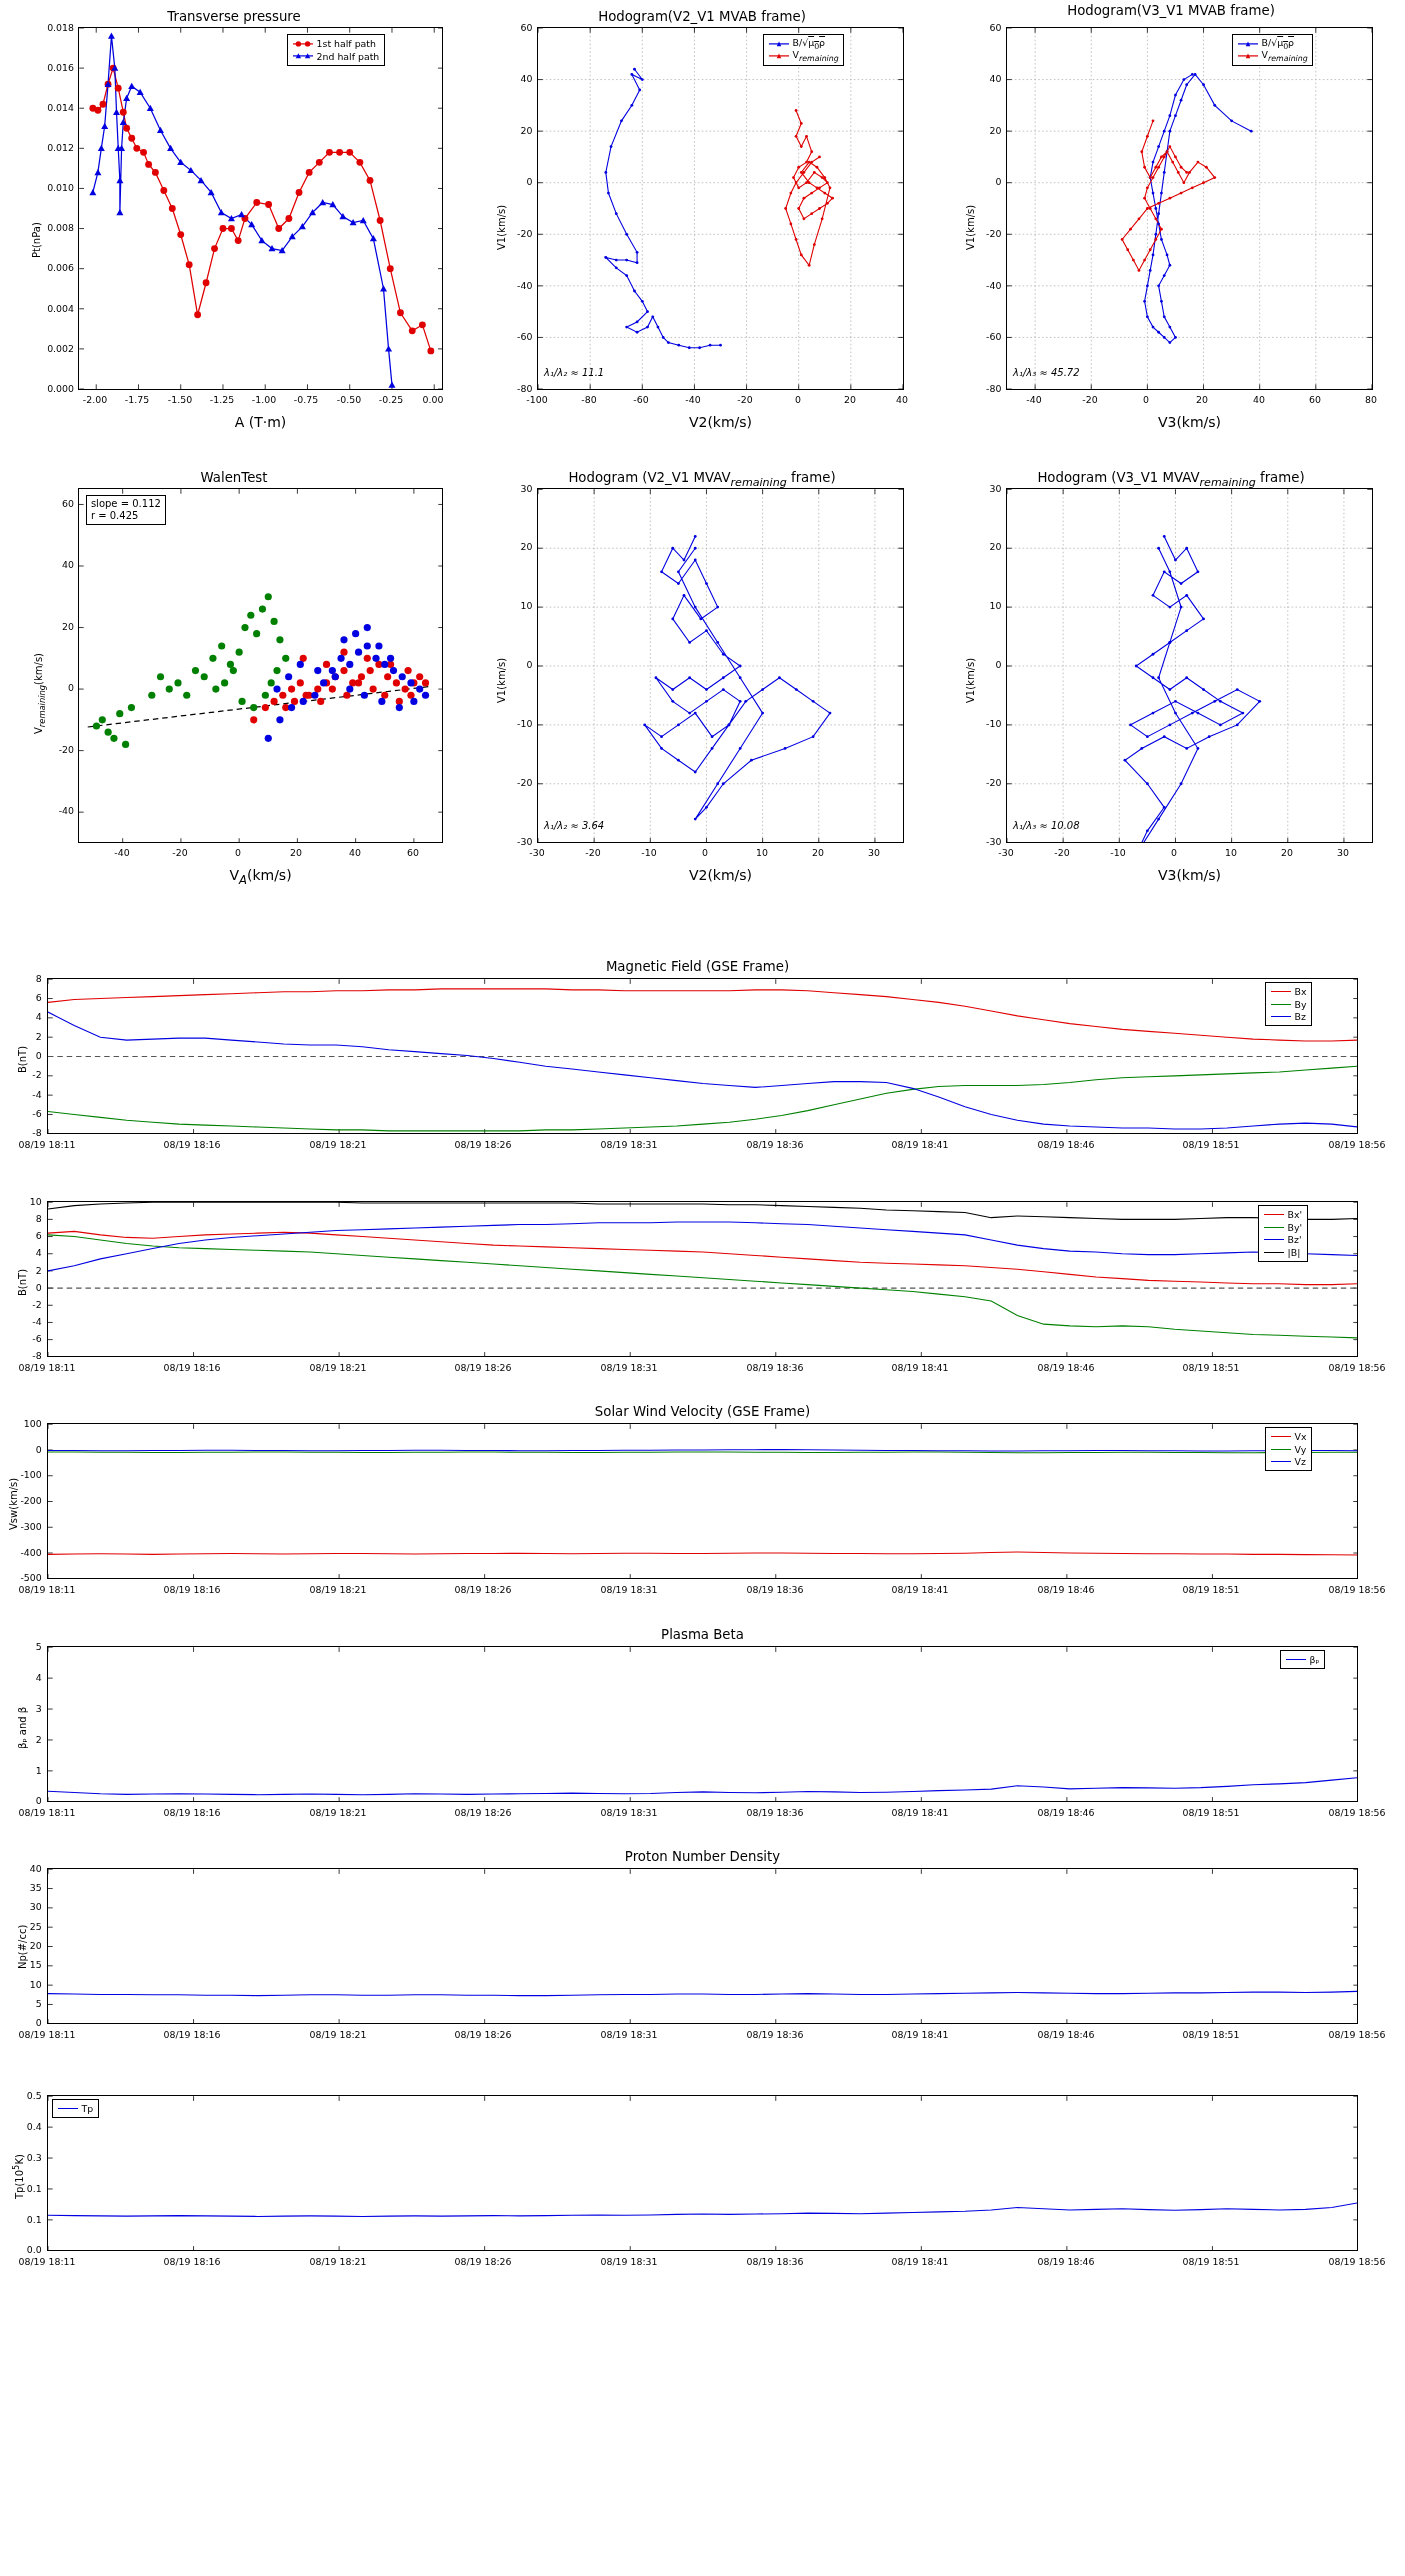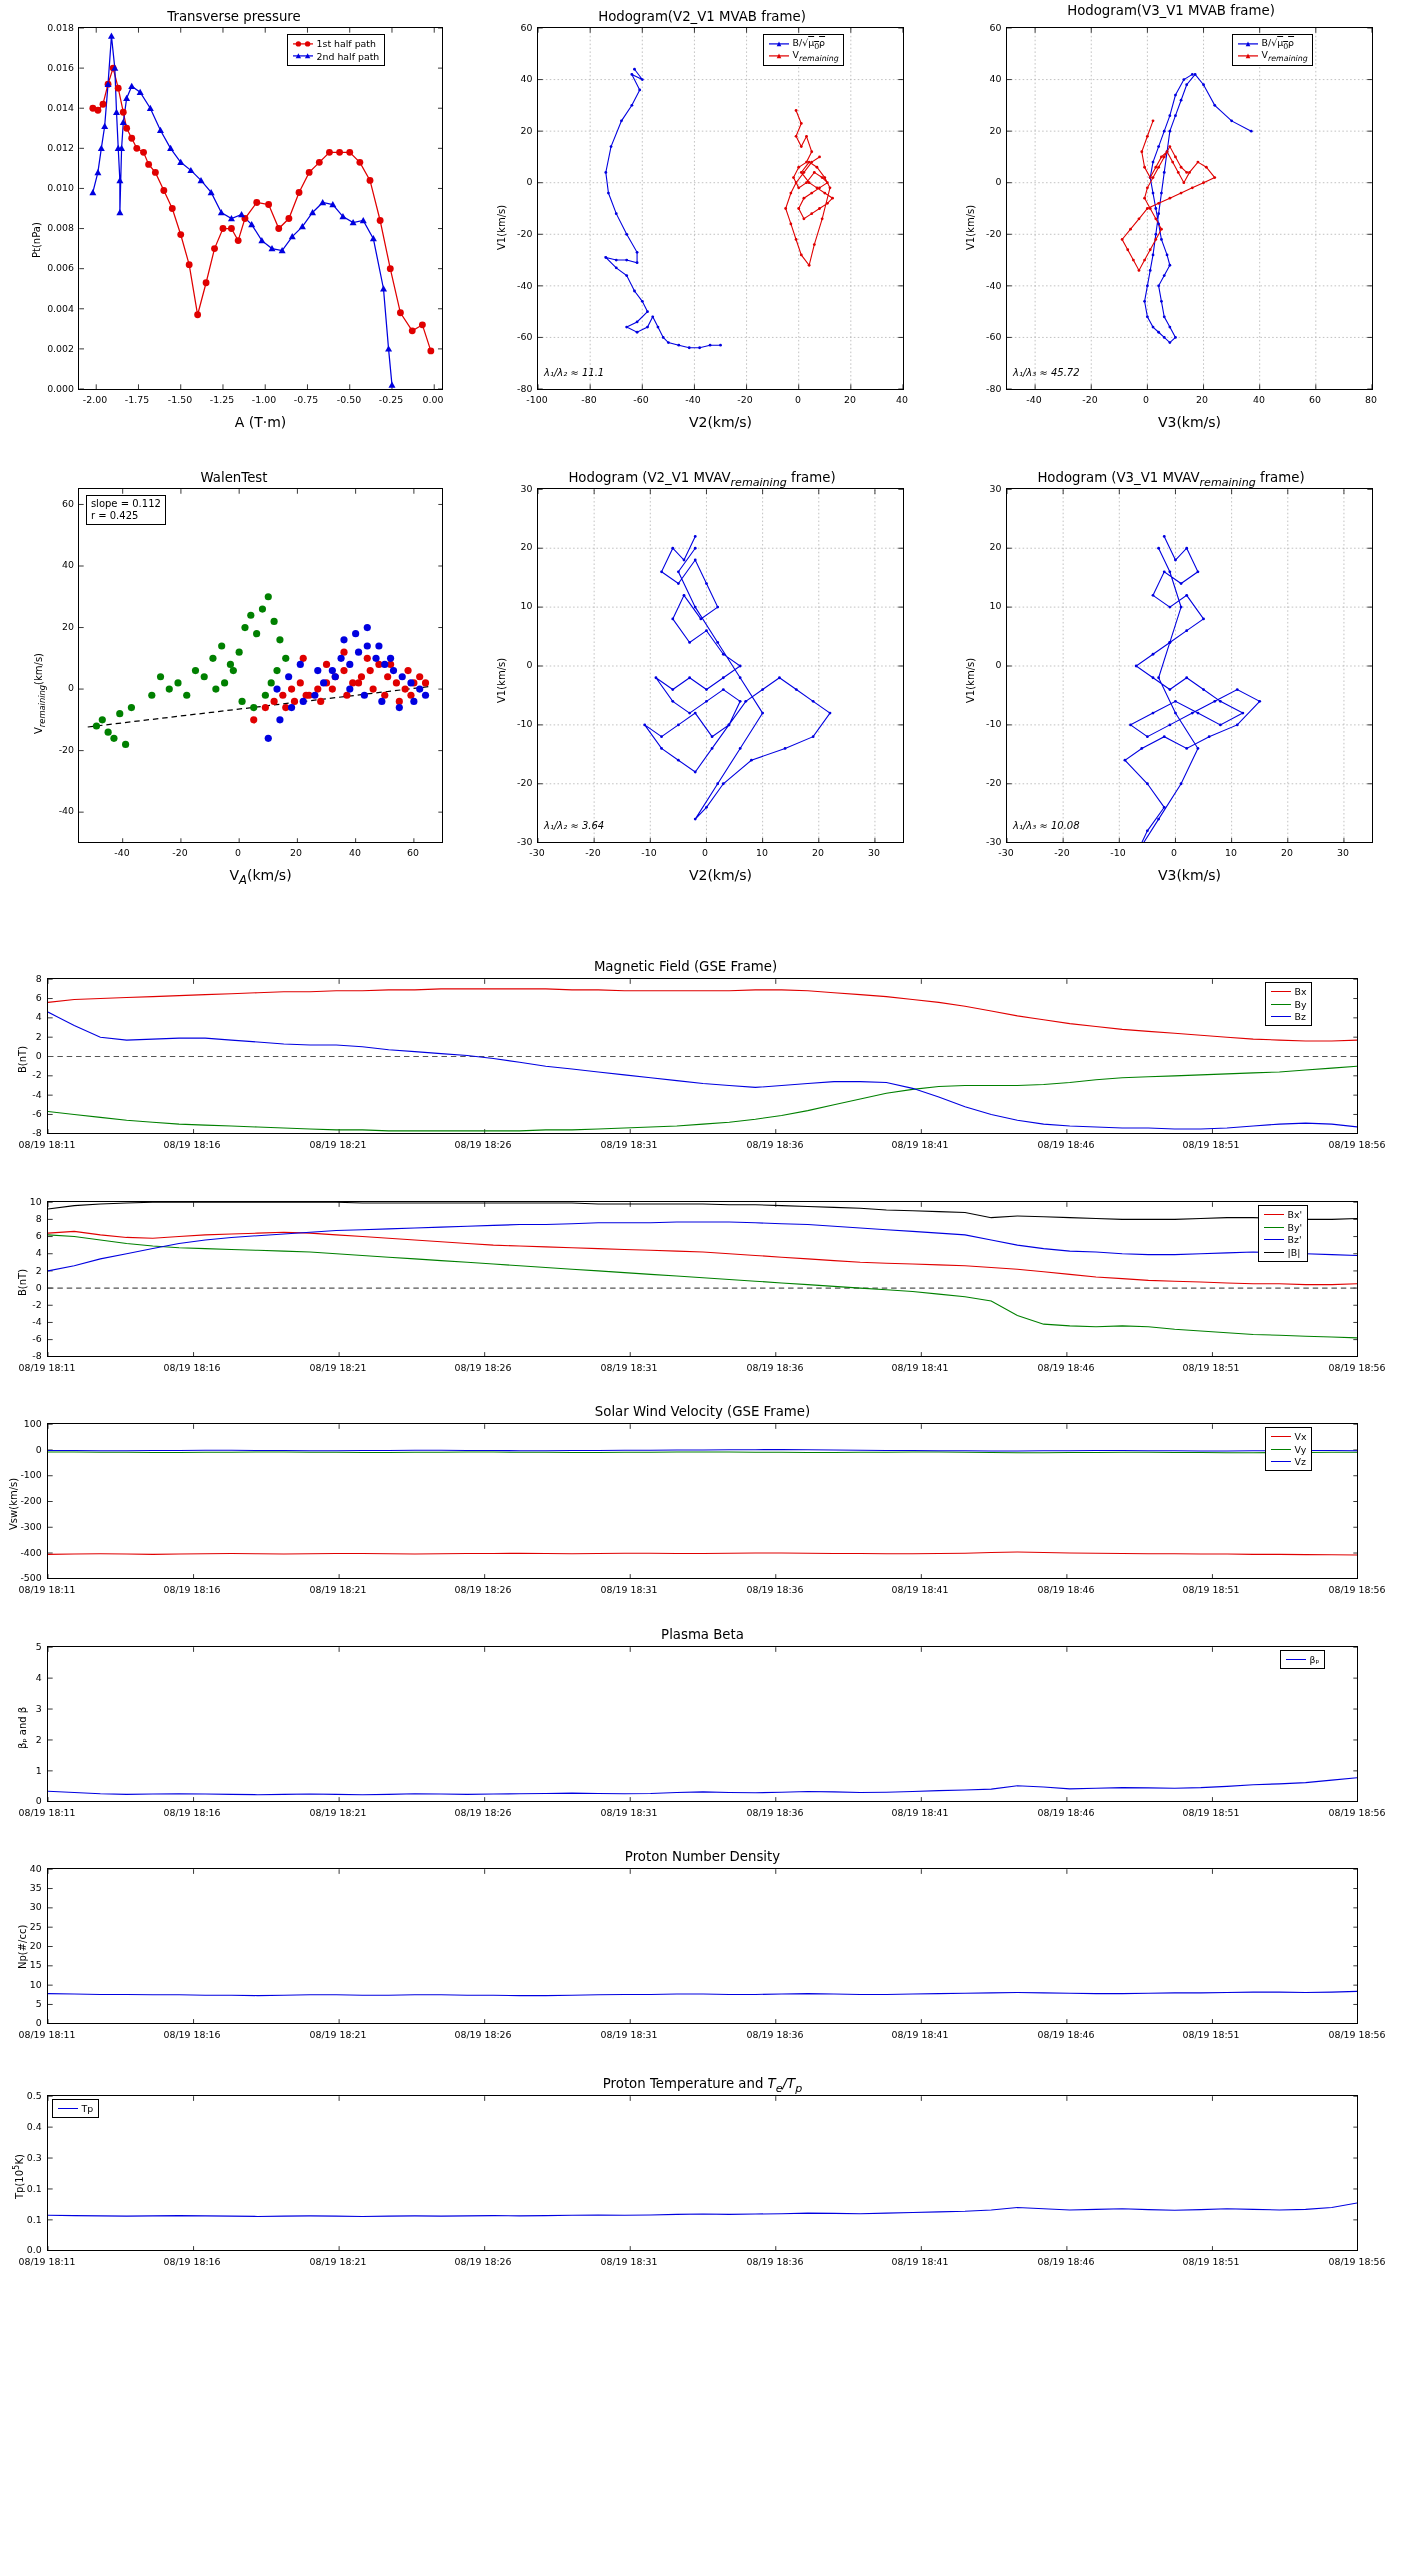--- a/index.html
+++ b/index.html
@@ -988,21 +988,21 @@
         <div class="tick ticky" style="left: 23.4px; width: 41px; top: 321px;">-20</div>
         <div class="tick ticky" style="left: 23.4px; width: 41px; top: 262px;">-10</div>
         <div class="tick ticky" style="left: 23.4px; width: 41px; top: 203px;">0</div>
         <div class="tick ticky" style="left: 23.4px; width: 41px; top: 144px;">10</div>
         <div class="tick ticky" style="left: 23.4px; width: 41px; top: 85px;">20</div>
         <div class="tick ticky" style="left: 23.4px; width: 41px; top: 26.5px;">30</div>
       </div>
   </div>
 
   <div class="panel" style="left:0px;top:956px;width:1405px;height:219px;">
-    <div class="title" style="top:3.1px;left:0;width:1371px;">Magnetic Field (GSE Frame)</div>
+    <div class="title" style="top:3.1px;left:12px;width:1371px;">Magnetic Field (GSE Frame)</div>
     <div class="axes" style="left:47px;top:22px;width:1311px;height:156px;">
       <svg width="1310" height="155" viewBox="0 0 1678 198">
         <g id="ts0-grid">
             <line x1="0" y1="198" x2="0" y2="192" stroke="#000" stroke-width="1"></line>
             <line x1="0" y1="0" x2="0" y2="6" stroke="#000" stroke-width="1"></line>
             <line x1="186.44444444444443" y1="198" x2="186.44444444444443" y2="192" stroke="#000" stroke-width="1"></line>
             <line x1="186.44444444444443" y1="0" x2="186.44444444444443" y2="6" stroke="#000" stroke-width="1"></line>
             <line x1="372.88888888888886" y1="198" x2="372.88888888888886" y2="192" stroke="#000" stroke-width="1"></line>
             <line x1="372.88888888888886" y1="0" x2="372.88888888888886" y2="6" stroke="#000" stroke-width="1"></line>
             <line x1="559.3333333333333" y1="198" x2="559.3333333333333" y2="192" stroke="#000" stroke-width="1"></line>
@@ -1411,21 +1411,20 @@
         <div class="tick ticky" style="left: 4.7px; width: 37px; top: 118px;">15</div>
         <div class="tick ticky" style="left: 4.7px; width: 37px; top: 99px;">20</div>
         <div class="tick ticky" style="left: 4.7px; width: 37px; top: 80px;">25</div>
         <div class="tick ticky" style="left: 4.7px; width: 37px; top: 60px;">30</div>
         <div class="tick ticky" style="left: 4.7px; width: 37px; top: 41px;">35</div>
         <div class="tick ticky" style="left: 4.7px; width: 37px; top: 22px;">40</div>
       </div>
   </div>
 
   <div class="panel" style="left:0px;top:2073px;width:1405px;height:226px;">
-    <div class="title" style="top:3.1px;left:0;width:1405px;">Proton Temperature and <i>T<sub>e</sub>/T<sub>p</sub></i></div>
     <div class="axes" style="left:47px;top:22px;width:1311px;height:156px;">
       <svg width="1310" height="155" viewBox="0 0 1678 198">
         <g id="ts5-grid">
             <line x1="0" y1="198" x2="0" y2="192" stroke="#000" stroke-width="1"></line>
             <line x1="0" y1="0" x2="0" y2="6" stroke="#000" stroke-width="1"></line>
             <line x1="186.44444444444443" y1="198" x2="186.44444444444443" y2="192" stroke="#000" stroke-width="1"></line>
             <line x1="186.44444444444443" y1="0" x2="186.44444444444443" y2="6" stroke="#000" stroke-width="1"></line>
             <line x1="372.88888888888886" y1="198" x2="372.88888888888886" y2="192" stroke="#000" stroke-width="1"></line>
             <line x1="372.88888888888886" y1="0" x2="372.88888888888886" y2="6" stroke="#000" stroke-width="1"></line>
             <line x1="559.3333333333333" y1="198" x2="559.3333333333333" y2="192" stroke="#000" stroke-width="1"></line>

